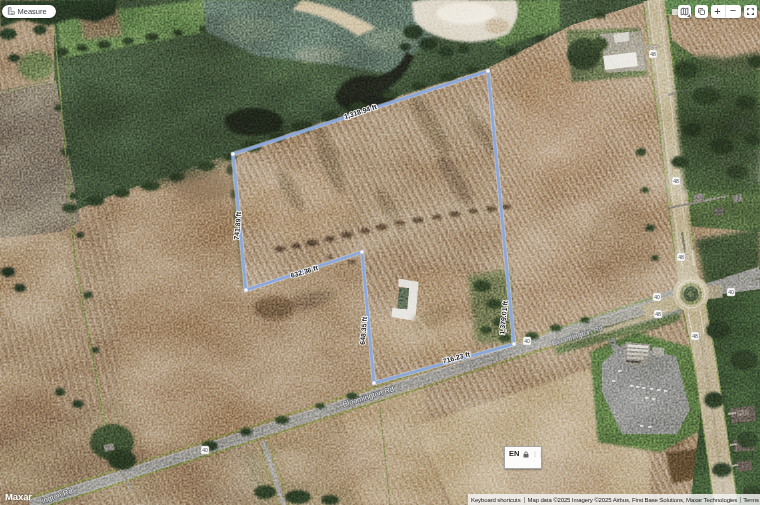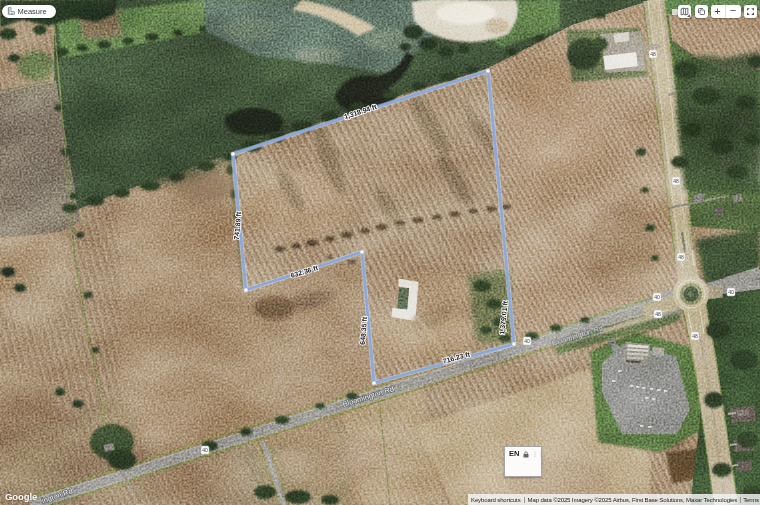--- a/index.html
+++ b/index.html
@@ -588,23 +588,23 @@
         <span style="font-size:11px;color:#3c4043;line-height:9px;margin-top:-2px;">−</span>
       </div>
 </div>
 
 <div style="position:absolute;left:743.5px;top:5px;width:13px;height:13px;background:#fff;border-radius:3px;box-shadow:0 1px 2px rgba(0,0,0,.35);display:flex;align-items:center;justify-content:center;">
   <svg width="9" height="9" viewBox="0 0 24 24">
         <path d="M3 10 V3 h7 L3 10 Z M14 3 h7 v7 L14 3 Z M21 14 v7 h-7 L21 14 Z M10 21 H3 v-7 L10 21 Z" fill="#3c4043"></path>
       </svg>
 </div>
 
-<div style="position:absolute;left:5px;top:491px;color:#fff;font-size:9.5px;font-weight:bold;letter-spacing:-0.1px;text-shadow:0 0 2px rgba(0,0,0,.45);">Google</div>
-
-<div style="position:absolute;left:504px;top:446px;width:38px;height:31px;background:rgba(255,255,255,.95);border:1px solid #a5a5a5;box-sizing:border-box;box-shadow:0 1px 1.5px rgba(0,0,0,.3);">
+<div style="position:absolute;left:5px;top:491px;color:#fff;font-size:9.5px;font-weight:bold;letter-spacing:-0.1px;text-shadow:0 0 2px rgba(0,0,0,.45);">Maxar</div>
+
+<div style="position:absolute;left:504px;top:446px;width:38px;height:23px;background:rgba(255,255,255,.95);border:1px solid #a5a5a5;box-sizing:border-box;box-shadow:0 1px 1.5px rgba(0,0,0,.3);">
   <span style="position:absolute;left:4px;top:3px;font-size:7.5px;line-height:8px;color:#222;font-weight:bold;">EN</span>
   <svg width="6" height="7" viewBox="0 0 12 14" style="position:absolute;left:18px;top:3.5px;">
         <rect x="1" y="6" width="10" height="7" rx="1" fill="#666"></rect>
         <path d="M3.5 6 V4 a2.5 2.5 0 0 1 5 0 V6" fill="none" stroke="#666" stroke-width="1.6"></path>
       </svg>
   <span style="position:absolute;left:27px;top:2px;font-size:6px;line-height:10px;color:#777;">⋮⋮</span>
 </div>
 
 <div style="position:absolute;left:468px;top:494px;width:292px;height:11px;background:rgba(245,245,245,.82);display:flex;align-items:center;font-size:6px;letter-spacing:-0.12px;color:#202124;white-space:nowrap;">
   <span style="padding:0 3px;">Keyboard shortcuts</span>

